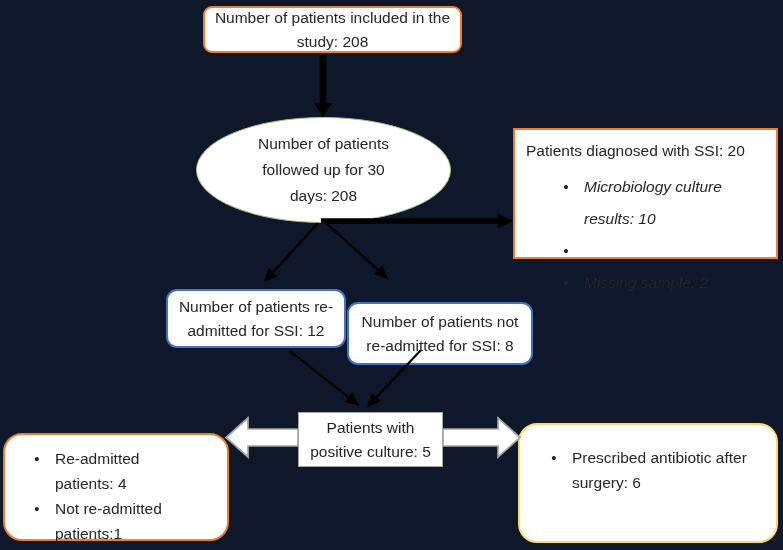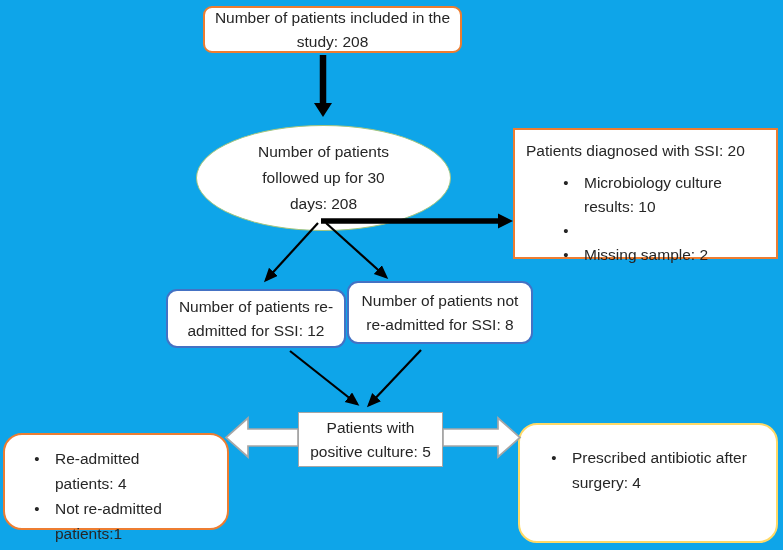--- a/index.html
+++ b/index.html
@@ -1,19 +1,19 @@
 <!DOCTYPE html>
 <html><head>
 <meta charset="utf-8">
 <style>
   html,body{margin:0;padding:0;background:#fff;}
   .canvas{
     position:relative;
     width:783px;height:550px;
-    background:#0ea5e9;
+    background:#0f172a;
     font-family:"Liberation Sans","DejaVu Sans",sans-serif;
     color:#262626;
     overflow:hidden;
   }
   .node{
     position:absolute;
     box-sizing:border-box;
     background:#fff;
     font-size:15.5px;
     line-height:24px;
@@ -21,65 +21,65 @@
   }
   .flex-center{display:flex;align-items:center;justify-content:center;}
 
   .top-box{
     left:203px;top:6px;width:259px;height:47px;
     border:2px solid #ED7D31;border-radius:9px;
   }
   .top-box .inner{width:240px;}
 
   .ellipse{
-    left:196px;top:125px;width:255px;height:106px;
+    left:196px;top:117px;width:255px;height:106px;
     border:1.7px solid #A3C57F;border-radius:50%;
   }
   .ellipse .inner{width:160px;line-height:26px;}
 
   .ssi-box{
     left:513px;top:128px;width:265px;height:131px;
     border:2px solid #ED7D31;
     text-align:left;
     padding:9px 8px 4px 11px;
   }
   .ssi-box .title{line-height:24px;}
 
   .blue-box{
     border:2px solid #4472C4;border-radius:11px;
   }
   .blue-left{left:166px;top:289px;width:180px;height:59px;}
   .blue-left .inner{width:172px;}
-  .blue-right{left:347px;top:281px;width:186px;height:63px;}
+  .blue-right{left:347px;top:302px;width:186px;height:63px;}
   .blue-right .inner{width:176px;}
 
   .gray-box{
     left:298px;top:412px;width:145px;height:55px;
     border:1.6px solid #A6A6A6;
     text-align:center;
   }
   .gray-box .inner{width:132px;}
 
   .orange-bottom{
-    left:3px;top:433px;width:226px;height:97px;
+    left:3px;top:433px;width:226px;height:108px;
     border:2px solid #ED7D31;border-radius:19px;
     text-align:left;
     padding:11px 6px 4px 14px;
   }
   .yellow-bottom{
     left:518px;top:423px;width:260px;height:120px;
     border:2px solid #FFD966;border-radius:19px;
     text-align:left;
     padding:20px 6px 4px 16px;
   }
 
   ul.bullets{list-style:none;margin:0;padding:0;}
   ul.bullets li{display:flex;line-height:25px;}
   .ssi-box ul.bullets{margin-top:8px;padding-left:22px;}
-  .ssi-box ul.bullets li{line-height:24px;}
+  .ssi-box ul.bullets li{line-height:32px;font-style:italic;}
   .bullet{flex:0 0 36px;text-align:center;}
   .bullet::before{content:"\2022";font-size:15px;}
   .li-text{flex:0 1 auto;}
   .ssi-box .li-text{max-width:180px;}
   .orange-bottom .li-text{max-width:122px;}
   .yellow-bottom .li-text{max-width:182px;}
 
   svg.arrows{
     position:absolute;left:0;top:0;width:783px;height:550px;
     pointer-events:none;
@@ -137,21 +137,21 @@
         <span class="bullet"></span>
         <span class="li-text">Not re-admitted patients:1</span>
       </li>
     </ul>
   </div>
 
   <div class="node yellow-bottom">
     <ul class="bullets">
       <li>
         <span class="bullet"></span>
-        <span class="li-text">Prescribed antibiotic after surgery: 4</span>
+        <span class="li-text">Prescribed antibiotic after surgery: 6</span>
       </li>
     </ul>
   </div>
 
   <svg class="arrows" viewBox="0 0 783 550" xmlns="http://www.w3.org/2000/svg">
     <defs>
       <marker id="ah" markerUnits="userSpaceOnUse" markerWidth="15" markerHeight="13" refX="11" refY="6" orient="auto">
         <path d="M0,0 L14,6 L0,12 Z" fill="#000"></path>
       </marker>
     </defs>

